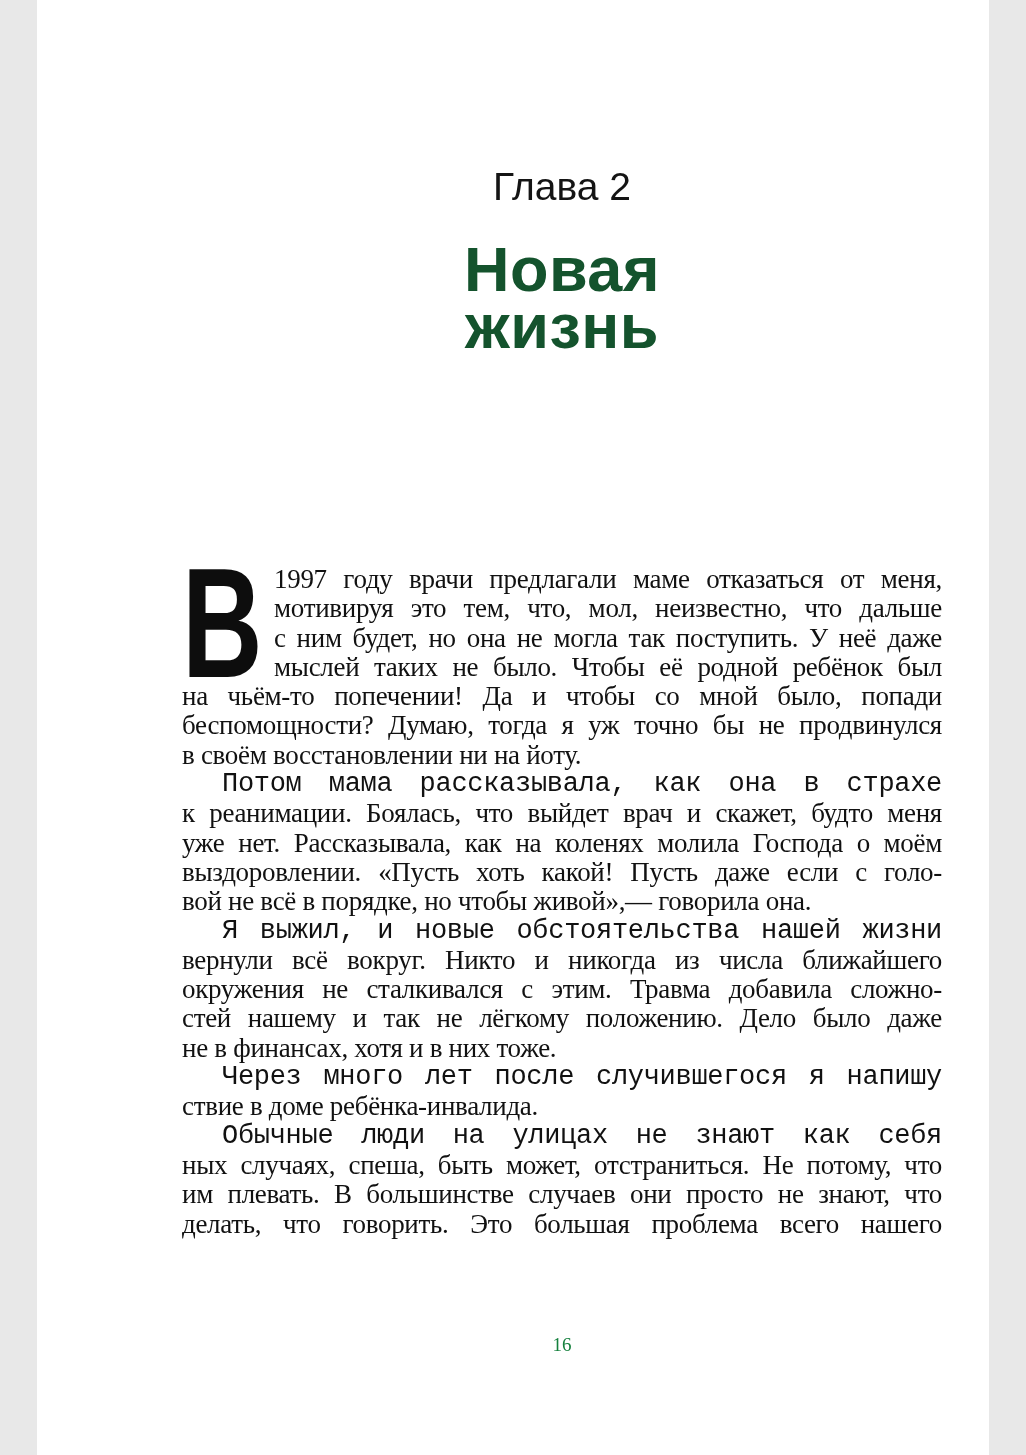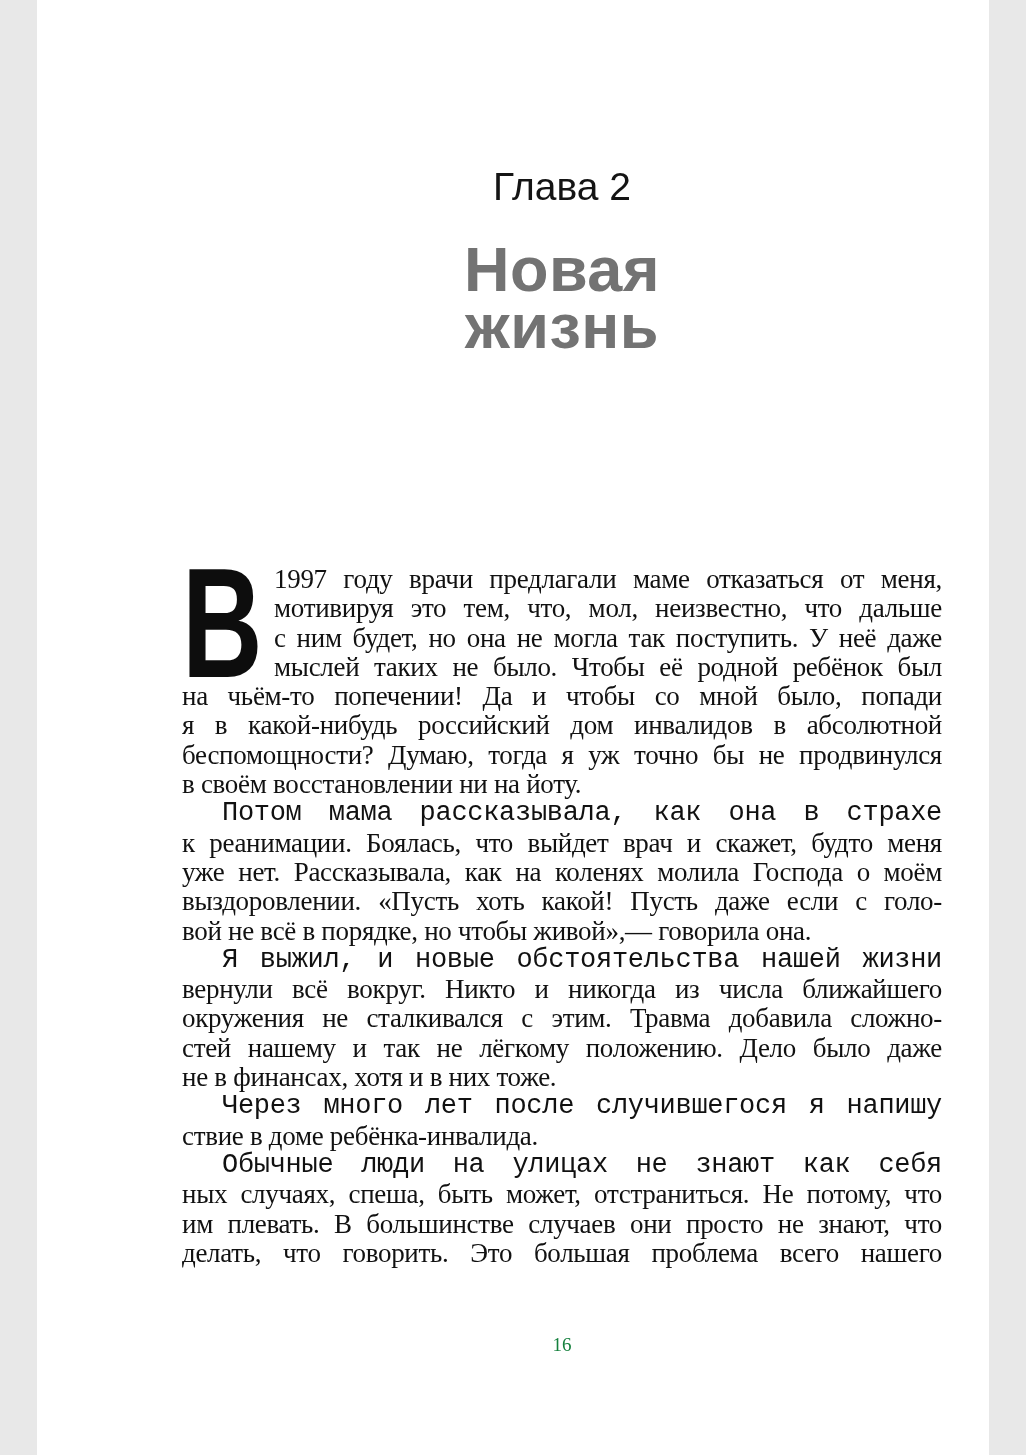--- a/index.html
+++ b/index.html
@@ -31,21 +31,21 @@
   .page-title {
     position: absolute;
     top: 241px;
     left: 145px;
     width: 760px;
     text-align: center;
     font-family: "Liberation Sans", sans-serif;
     font-weight: 700;
     font-size: 63px;
     line-height: 57px;
-    color: #737373;
+    color: #14532d;
     letter-spacing: 0.5px;
   }
   .body-text {
     position: absolute;
     top: 565px;
     left: 145px;
     width: 760px;
     font-family: "Liberation Serif", serif;
     font-size: 27px;
     line-height: 29.3px;
@@ -107,21 +107,20 @@
 
   <div class="body-text">
       <div class="dropcap">
         <span class="glyph">В</span>
       </div>
       <div class="line">1997 году врачи предлагали маме отказаться от меня,</div>
       <div class="line">мотивируя это тем, что, мол, неизвестно, что дальше</div>
       <div class="line">с ним будет, но она не могла так поступить. У неё даже</div>
       <div class="line">мыслей таких не было. Чтобы её родной ребёнок был</div>
       <div class="line">на чьём-то попечении! Да и чтобы со мной было, попади</div>
-      <div class="line">я в какой-нибудь российский дом инвалидов в абсолютной</div>
       <div class="line">беспомощности? Думаю, тогда я уж точно бы не продвинулся</div>
       <div class="line par-end">в своём восстановлении ни на йоту.</div>
       <div class="line indent">Потом мама рассказывала, как она в страхе подходила</div>
       <div class="line">к реанимации. Боялась, что выйдет врач и скажет, будто меня</div>
       <div class="line">уже нет. Рассказывала, как на коленях молила Господа о моём</div>
       <div class="line">выздоровлении. «Пусть хоть какой! Пусть даже если с голо-</div>
       <div class="line par-end">вой не всё в порядке, но чтобы живой»,— говорила она.</div>
       <div class="line indent">Я выжил, и новые обстоятельства нашей жизни пере-</div>
       <div class="line">вернули всё вокруг. Никто и никогда из числа ближайшего</div>
       <div class="line">окружения не сталкивался с этим. Травма добавила сложно-</div>

